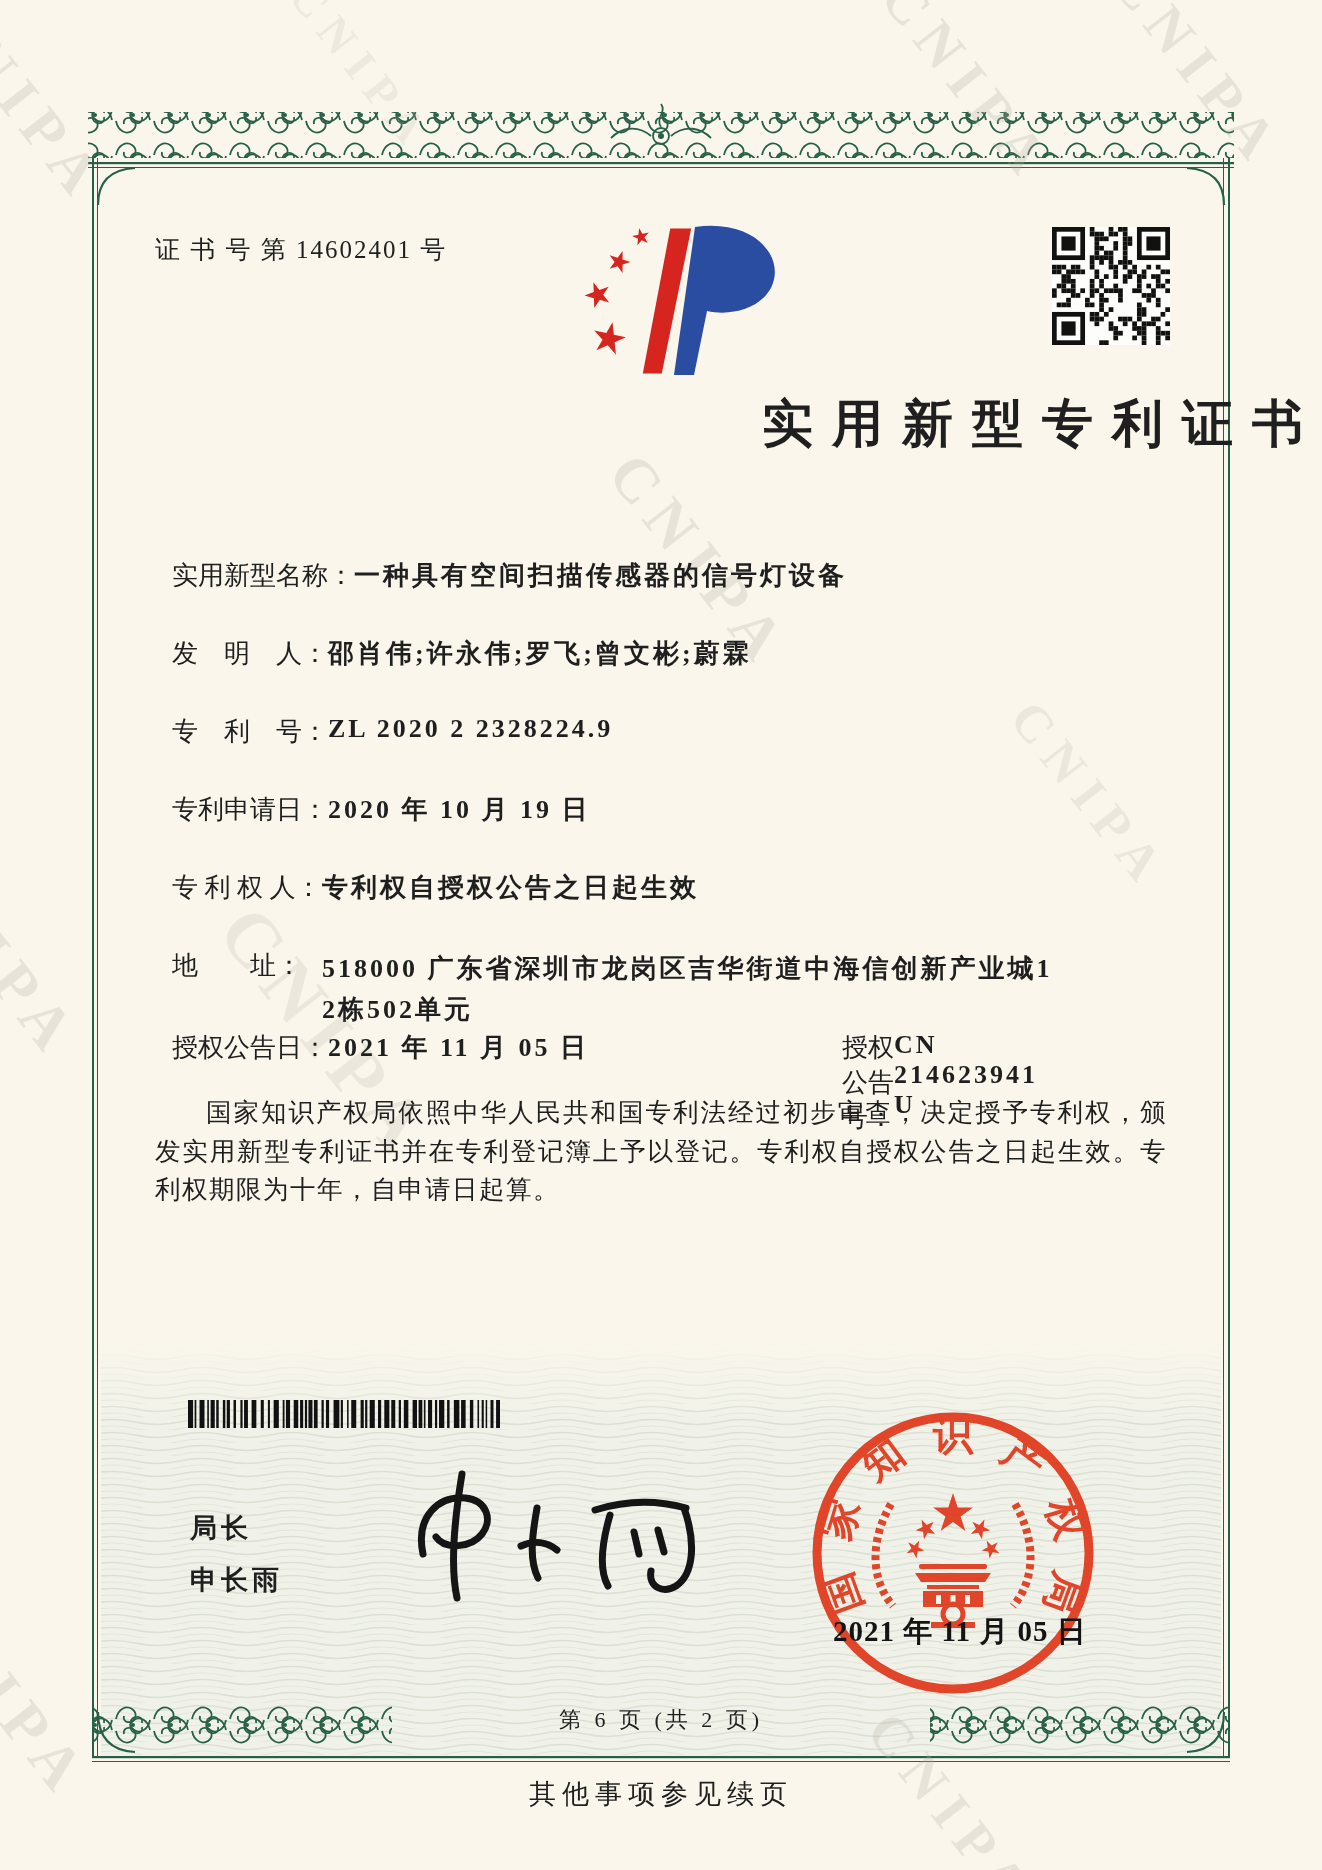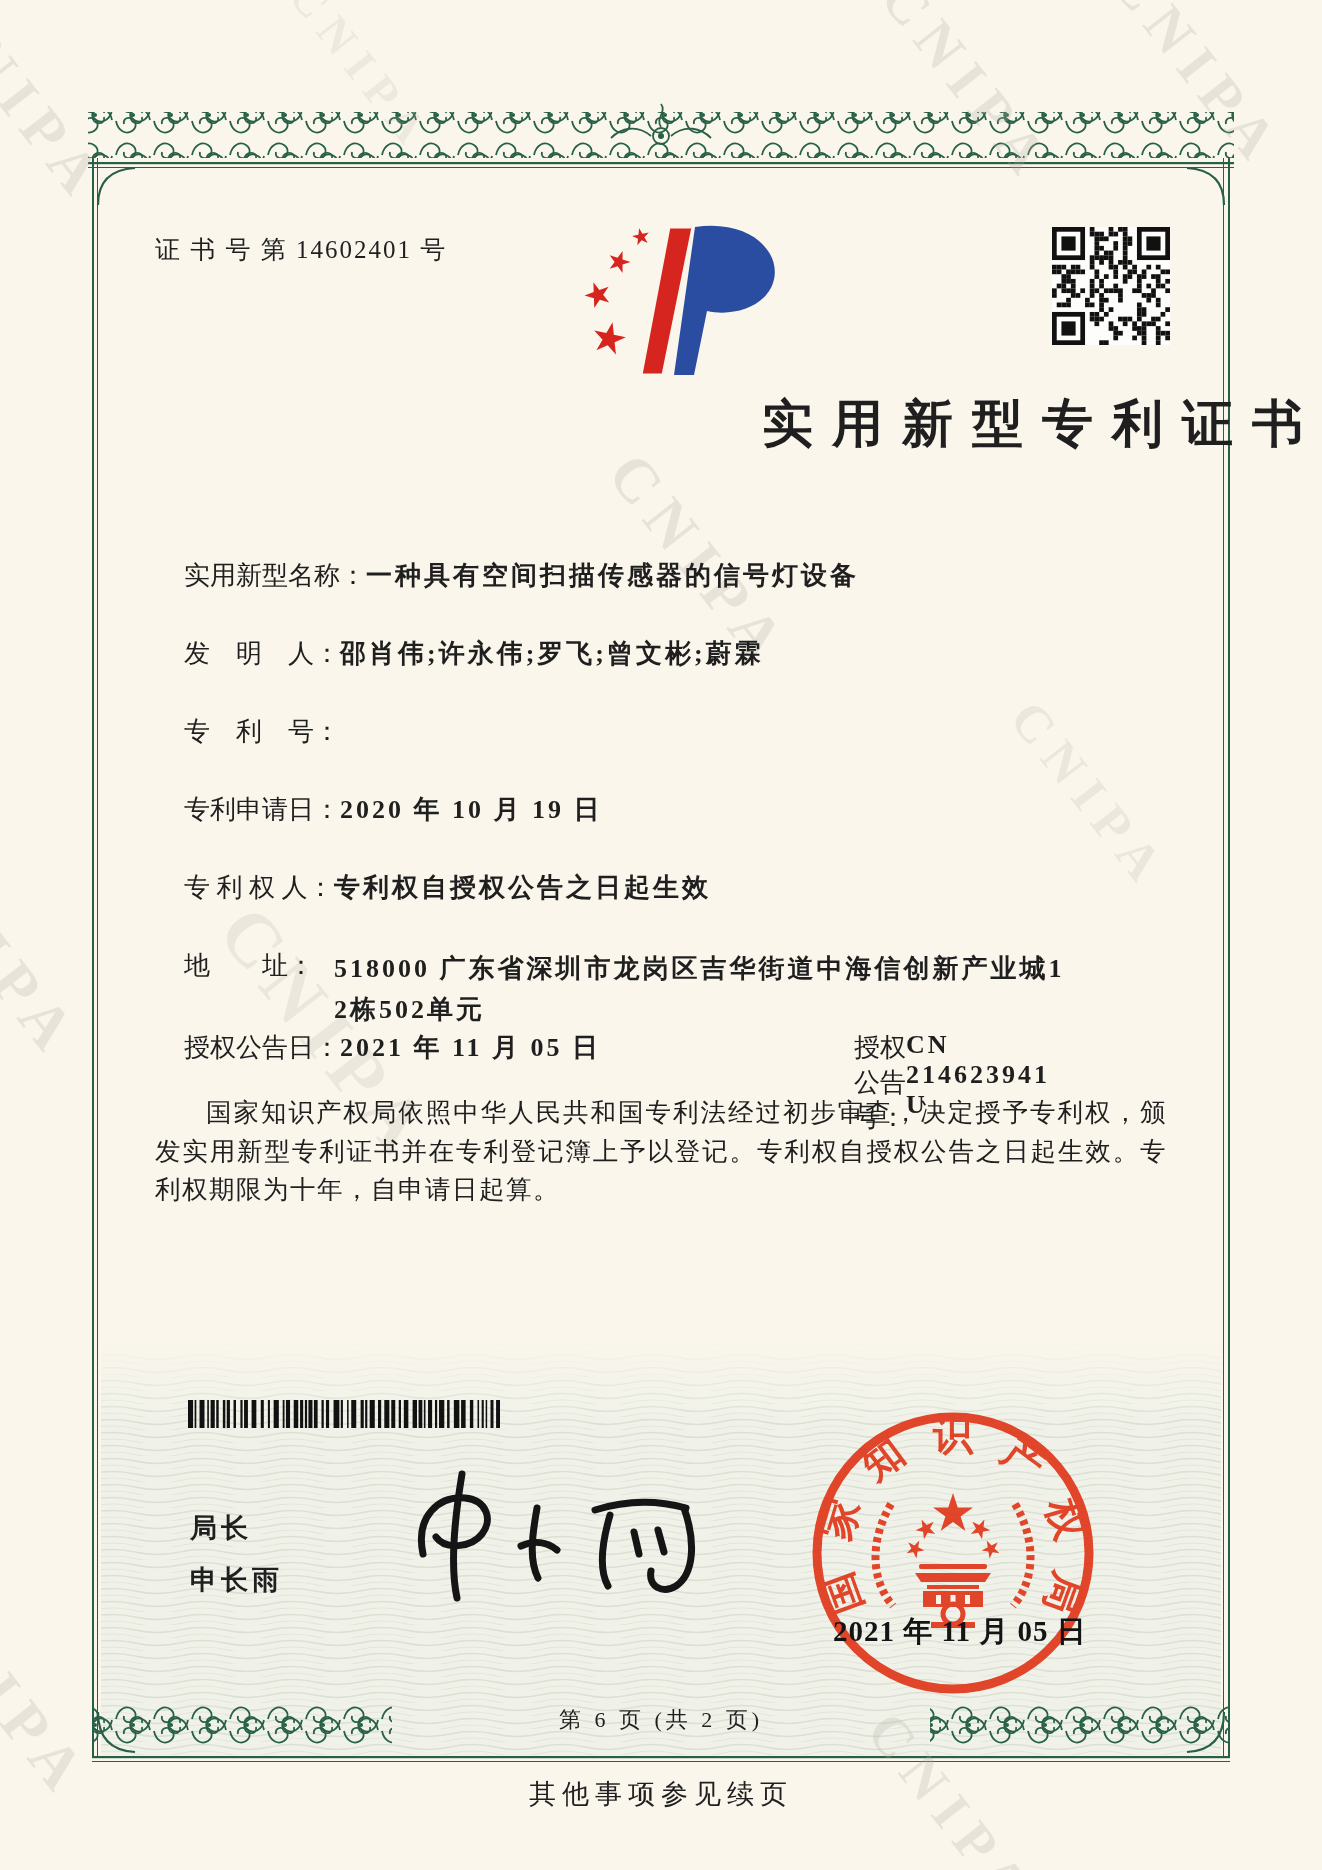--- a/index.html
+++ b/index.html
@@ -11,21 +11,21 @@
       font-family:"Liberation Serif", serif;pointer-events:none;white-space:nowrap;}
   
   .decor{position:absolute;left:0;top:0;z-index:1;pointer-events:none;}
   
   .content{position:absolute;left:0;top:0;width:100%;height:100%;z-index:3;}
   .cert-no{position:absolute;left:155px;top:202px;font-size:25px;letter-spacing:2px;margin-top:31px;}
   .logo{position:absolute;left:575px;top:213px;}
   .qr{position:absolute;left:1052px;top:227px;}
   .title{position:absolute;left:0;top:390px;width:100%;text-align:right;
          font-size:51px;font-weight:700;letter-spacing:19px;margin:0;}
-  .field-row{position:absolute;left:184px;display:flex;font-size:26px;justify-content:flex-end;}
+  .field-row{position:absolute;left:172px;display:flex;font-size:26px;justify-content:flex-end;}
   .field-row .lab{min-width:150px;white-space:nowrap;}
   .field-row .val{letter-spacing:3px;font-weight:bold;}
   .val-pre{white-space:pre-line;max-width:900px;line-height:41px;}
   .grant-label2{position:absolute;left:670px;top:0;display:flex;font-size:26px;}
   .paras{position:absolute;left:155px;top:1094px;width:1012px;font-size:25.5px;
          line-height:38.5px;text-align:justify;letter-spacing:1.5px;}
   .paras p{margin:0;text-indent:2em;}
   .barcode{position:absolute;left:188px;top:1400px;}
   .officer-title{position:absolute;left:190px;top:1510px;font-size:27px;font-weight:600;
                  font-family:"Liberation Sans", sans-serif;letter-spacing:4px;}
@@ -331,20 +331,21 @@
     <div class="field-row" style="top:558px">
       <span class="lab">实用新型名称：</span>
       <span class="val">一种具有空间扫描传感器的信号灯设备</span>
     </div>
     <div class="field-row" style="top:636px">
       <span class="lab">发　明　人：</span>
       <span class="val">邵肖伟;许永伟;罗飞;曾文彬;蔚霖</span>
     </div>
     <div class="field-row" style="top:714px">
       <span class="lab">专　利　号：</span>
+      <span class="val">ZL 2020 2 2328224.9</span>
     </div>
     <div class="field-row" style="top:792px">
       <span class="lab">专利申请日：</span>
       <span class="val">2020 年 10 月 19 日</span>
     </div>
     <div class="field-row" style="top:870px">
       <span class="lab">专 利 权 人：</span>
       <span class="val">专利权自授权公告之日起生效</span>
     </div>
     <div class="field-row" style="top:948px">

